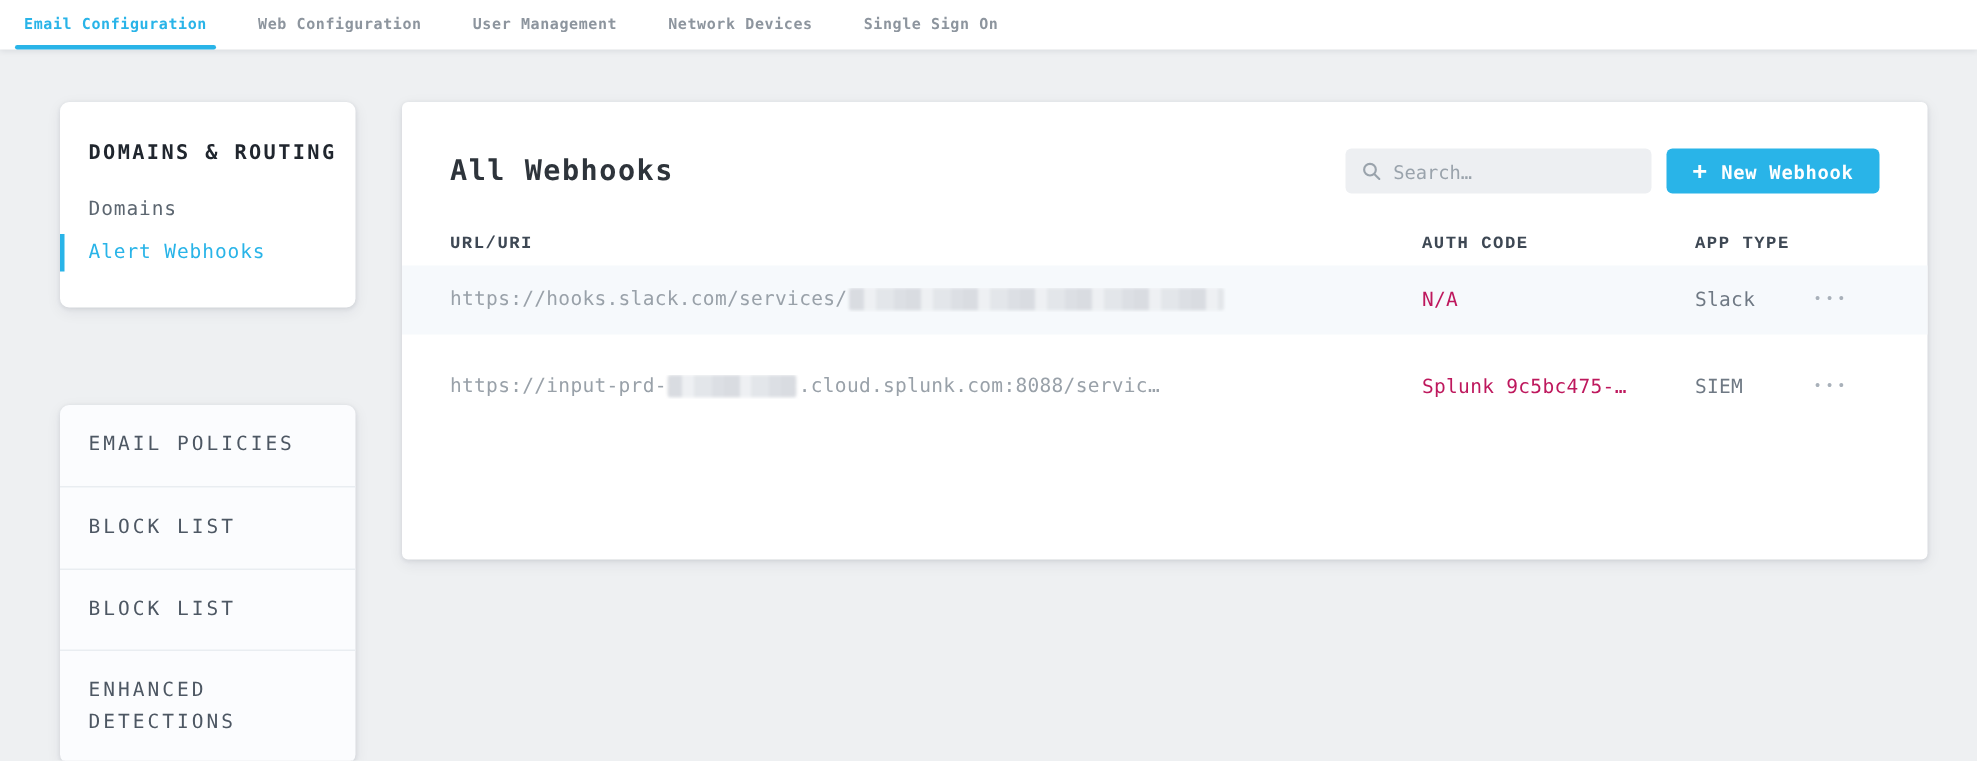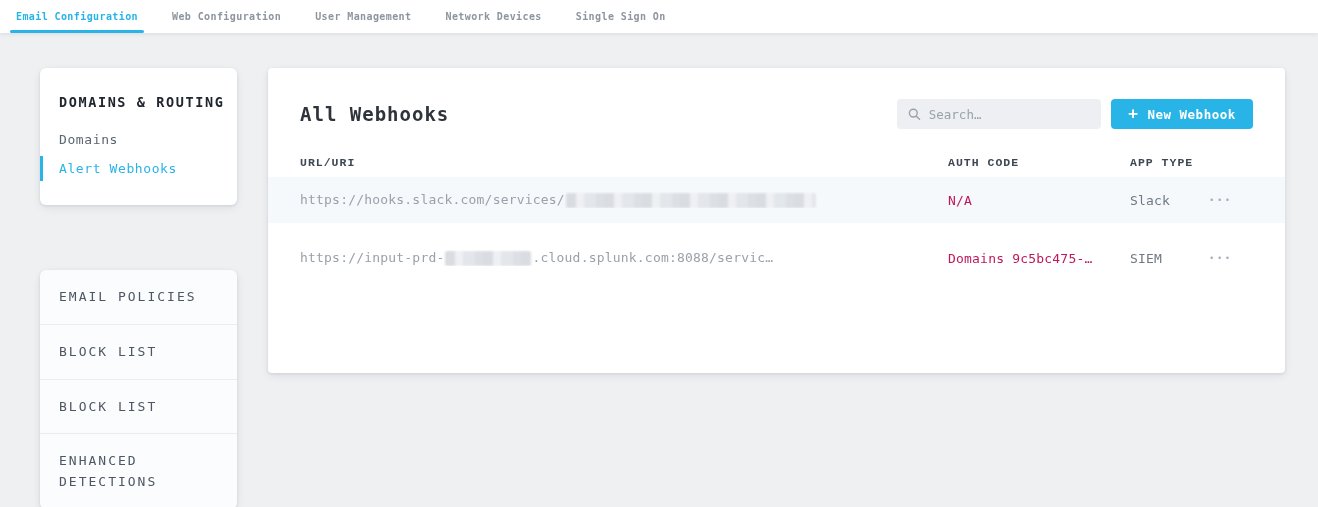--- a/index.html
+++ b/index.html
@@ -273,19 +273,19 @@
 
     <div class="table-row highlight">
       <div class="cell url"><span>https://hooks.slack.com/services/</span><span class="redact r1"></span></div>
       <div class="cell auth">N/A</div>
       <div class="cell app">Slack</div>
       <div class="row-menu">•••</div>
     </div>
 
     <div class="table-row">
       <div class="cell url"><span>https://input-prd-</span><span class="redact r2"></span><span>.cloud.splunk.com:8088/servic…</span></div>
-      <div class="cell auth">Domains 9c5bc475-…</div>
+      <div class="cell auth">Splunk 9c5bc475-…</div>
       <div class="cell app">SIEM</div>
       <div class="row-menu">•••</div>
     </div>
   </main>
 
 </div>
 
 </body></html>

